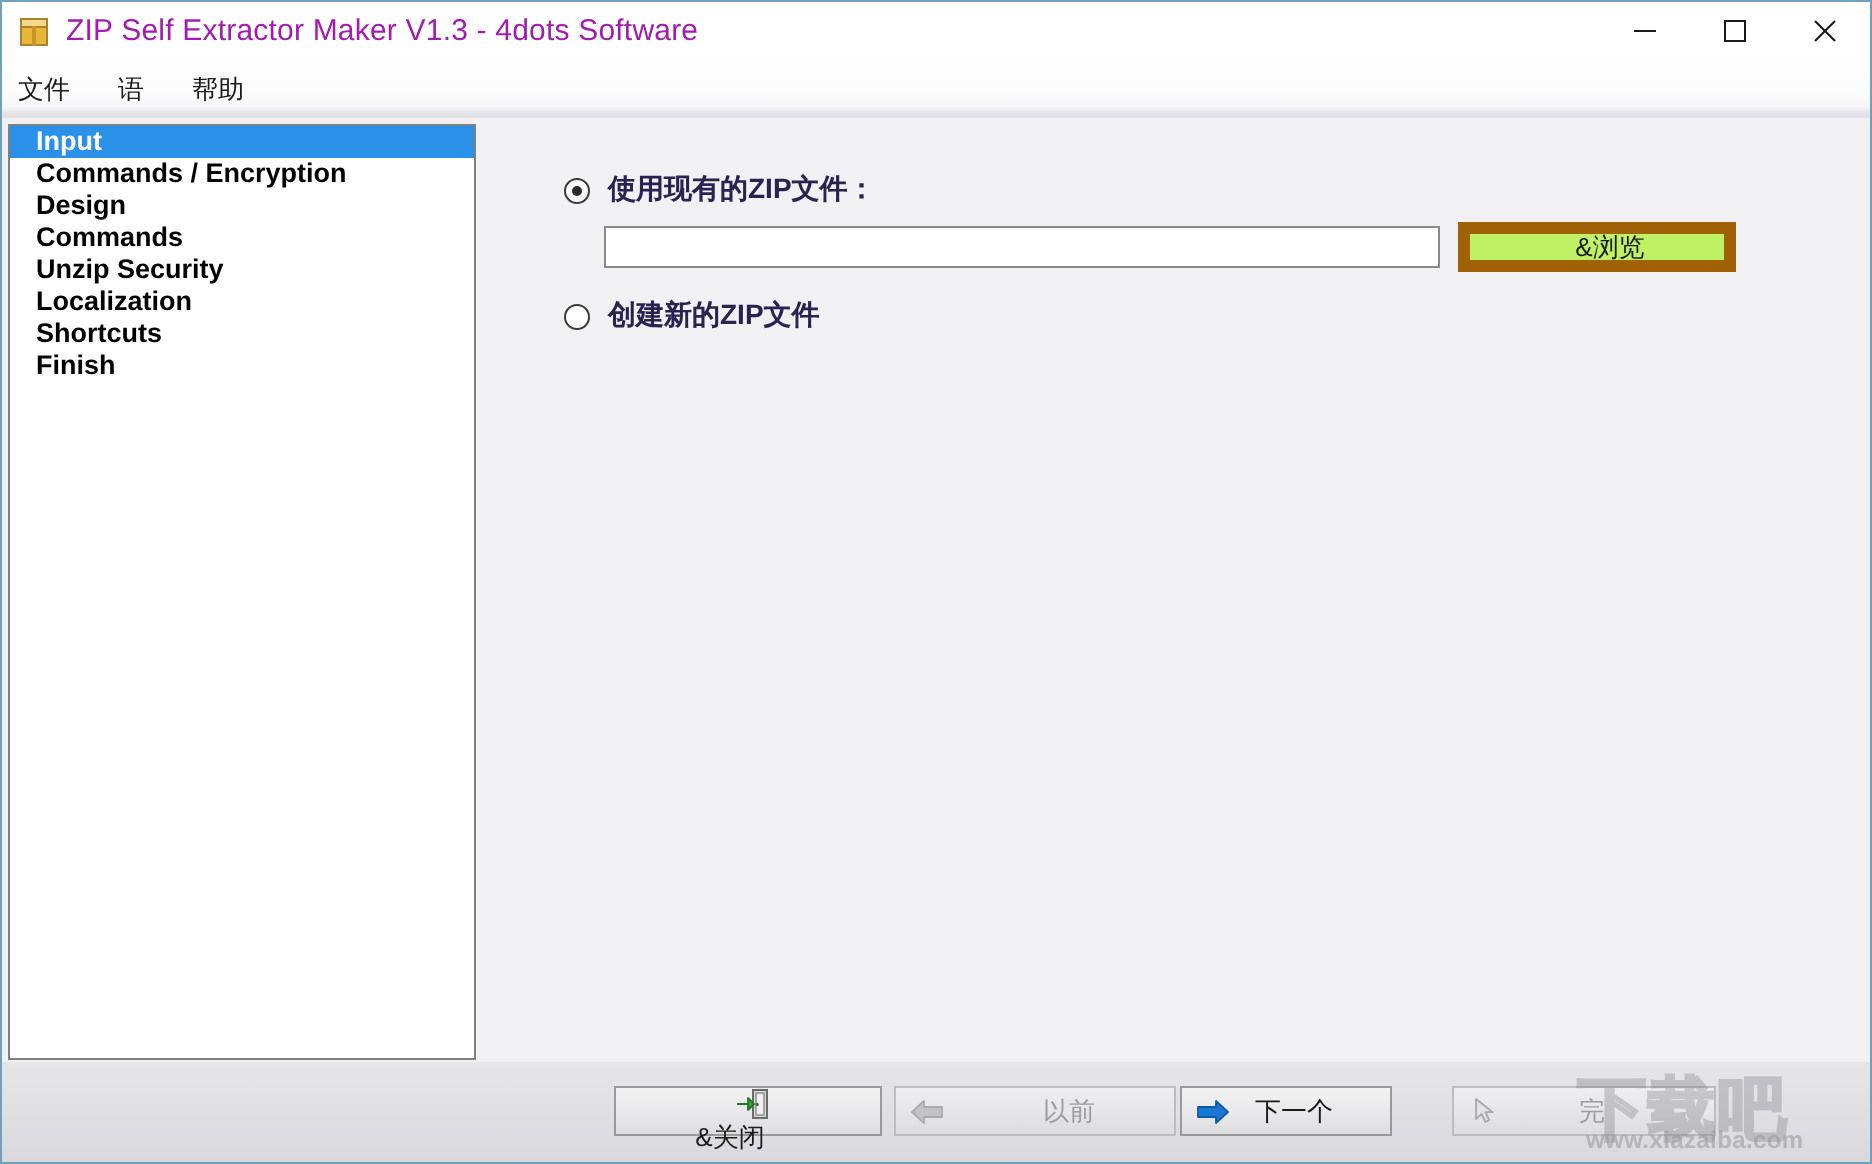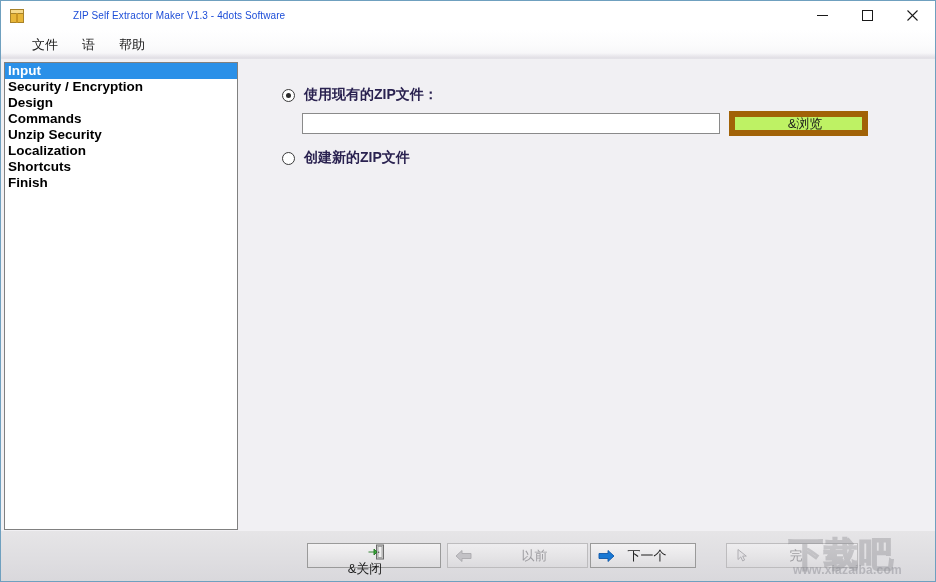--- a/index.html
+++ b/index.html
@@ -58,25 +58,24 @@
     border: 1px solid #a8832a;
     box-sizing: border-box;
   }
   #app-icon .box-seam {
     position: absolute;
     left: 7px; top: 5px;
     width: 2px; height: 10px;
     background: #c99522;
   }
   #title-text {
-    font-size: 10px;
-    color: #1d4ed8;
+    font-size: 15px;
+    color: #a21caf;
     white-space: nowrap;
     letter-spacing: 0.1px;
-    margin-left: 40px;
   }
   #window-controls {
     position: absolute;
     right: 0; top: 0;
     height: 29px;
     display: flex;
   }
   .win-btn {
     width: 45px;
     height: 29px;
@@ -89,21 +88,21 @@
 
   
   #menu-bar {
     position: absolute;
     left: 0; top: 29px;
     width: 934px;
     height: 29px;
     background: linear-gradient(to bottom, #ffffff 0%, #fbfbfc 55%, #f4f3f6 100%);
     display: flex;
     align-items: center;
-    padding-left: 30px;
+    padding-left: 7px;
     box-sizing: border-box;
   }
   .menu-item {
     font-size: 13px;
     color: #1b1b1b;
     margin-right: 22px;
     white-space: nowrap;
     padding: 2px 1px;
   }
 
@@ -132,21 +131,21 @@
     width: 234px;
     height: 468px;
     background: #ffffff;
     border: 1px solid #808080;
     box-sizing: border-box;
     overflow: hidden;
   }
   .sidebar-item {
     height: 16px;
     line-height: 16px;
-    padding-left: 3px;
+    padding-left: 13px;
     font-size: 13.5px;
     font-weight: bold;
     color: #000000;
     white-space: nowrap;
   }
   .sidebar-item.selected {
     background: #2a90e8;
     color: #ffffff;
   }
 
@@ -336,21 +335,21 @@
     <div class="menu-item">文件</div>
     <div class="menu-item">语</div>
     <div class="menu-item">帮助</div>
   </div>
   <div id="menu-band"></div>
 
   <div id="body-area">
 
     <div id="sidebar">
       <div class="sidebar-item selected">Input</div>
-      <div class="sidebar-item">Security / Encryption</div>
+      <div class="sidebar-item">Commands / Encryption</div>
       <div class="sidebar-item">Design</div>
       <div class="sidebar-item">Commands</div>
       <div class="sidebar-item">Unzip Security</div>
       <div class="sidebar-item">Localization</div>
       <div class="sidebar-item">Shortcuts</div>
       <div class="sidebar-item">Finish</div>
     </div>
 
     <div id="main-panel">
 

